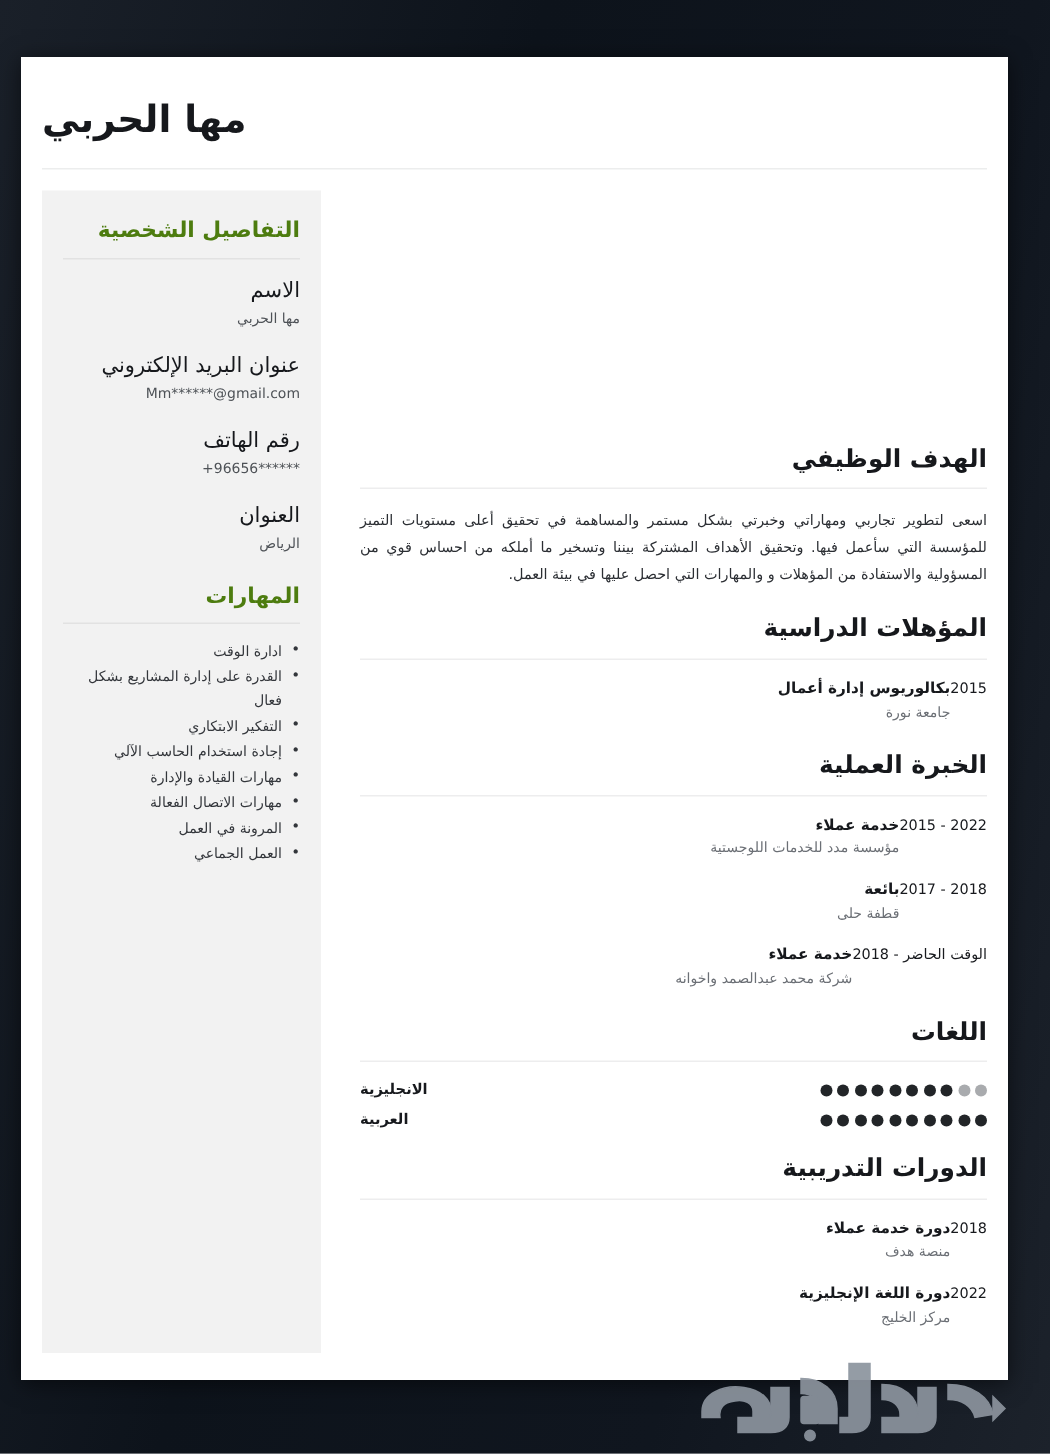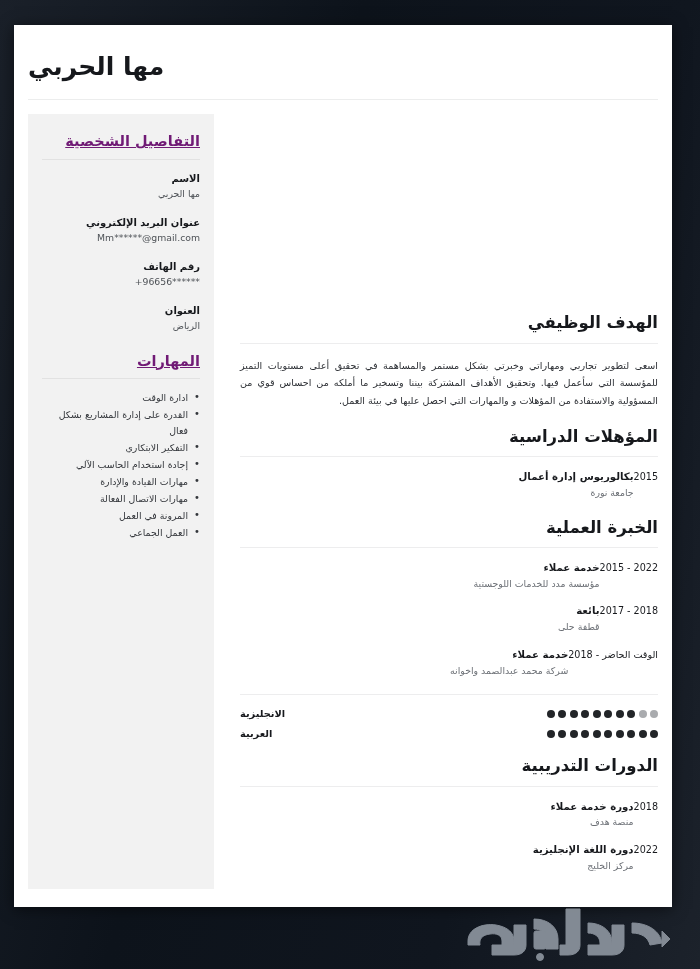--- a/index.html
+++ b/index.html
@@ -21,21 +21,21 @@
     position: absolute;
     inset: 0;
     background:
       linear-gradient(105deg, #1a2029 0%, #0d131b 38%, #10161f 72%, #1c222b 100%);
   }
 
   
   #page {
     position: absolute;
     left: 14px;
-    top: 25px;
+    top: 38px;
     width: 658px;
     height: 882px;
     background: #ffffff;
     box-shadow: 0 2px 14px rgba(0,0,0,.55);
     overflow: hidden;
   }
 
   
   #header {
     padding: 26px 14px 0 14px;
@@ -90,24 +90,23 @@
   .sec-rule {
     height: 1px;
     background: #ededee;
     margin: 9px 0 13px 0;
   }
   .section { margin-bottom: 16px; }
 
   .sb-title {
     font-size: 14.5px;
     font-weight: bold;
-    color: #701a75;
+    color: #4d7c0f;
     text-align: right;
     line-height: 1.3;
-    text-decoration: underline;
   }
   .sb-rule {
     height: 1px;
     background: #e2e2e2;
     margin: 8px 0 11px 0;
   }
   .sb-section { margin-bottom: 18px; }
 
   
   #objective-text {
@@ -184,22 +183,22 @@
     background: #222528;
   }
   .dot.off { background: #a9abae; }
 
   
   .detail {
     text-align: right;
     margin-bottom: 13px;
   }
   .detail-label {
-    font-size: 10px;
-    font-weight: bold;
+    font-size: 14px;
+    font-weight: normal;
     color: #16181c;
     line-height: 1.5;
   }
   .detail-value {
     font-size: 9.3px;
     color: #4e5257;
     line-height: 1.6;
     margin-top: 1px;
     word-break: break-word;
   }
@@ -298,20 +297,21 @@
               <div class="entry-main">
                 <div class="entry-title">خدمة عملاء</div>
                 <div class="entry-sub">شركة محمد عبدالصمد واخوانه</div>
               </div>
               <div class="entry-date">الوقت الحاضر - 2018</div>
             </div>
           </div>
       </div>
 
       <div class="section">
+        <div class="sec-title">اللغات</div>
         <div class="sec-rule"></div>
         <div id="language-rows">
             <div class="lang-row">
               <div class="lang-name">الانجليزية</div>
               <div class="lang-dots">
                 <span class="dot off"></span>
                 <span class="dot off"></span>
                 <span class="dot"></span>
                 <span class="dot"></span>
                 <span class="dot"></span>

